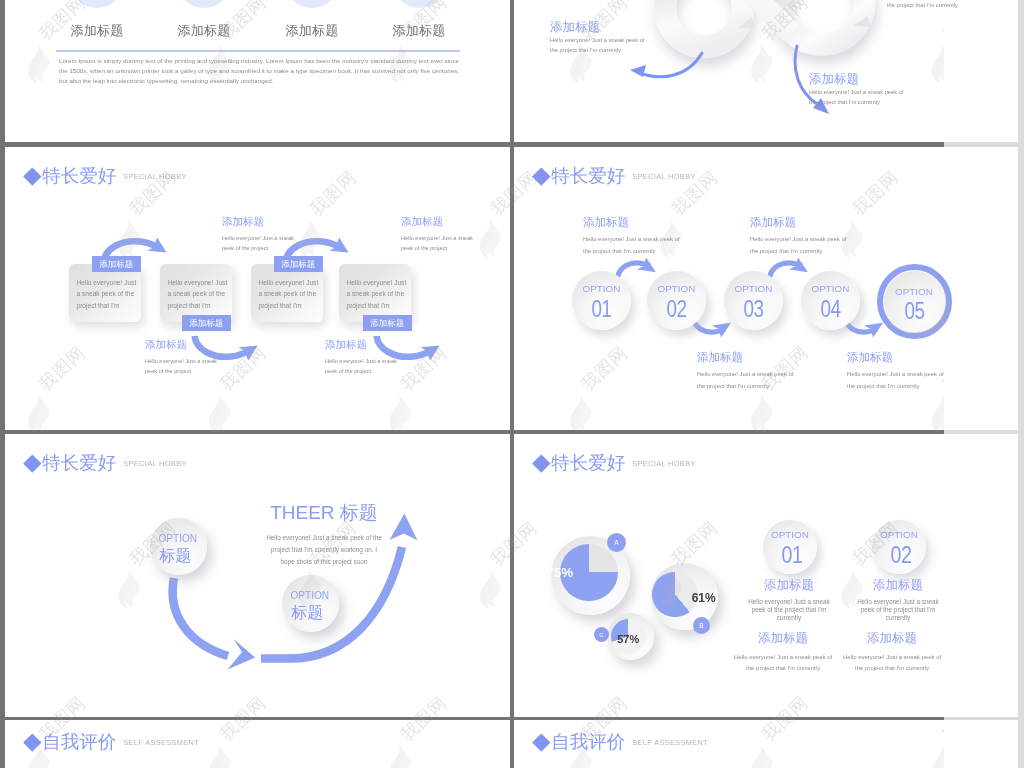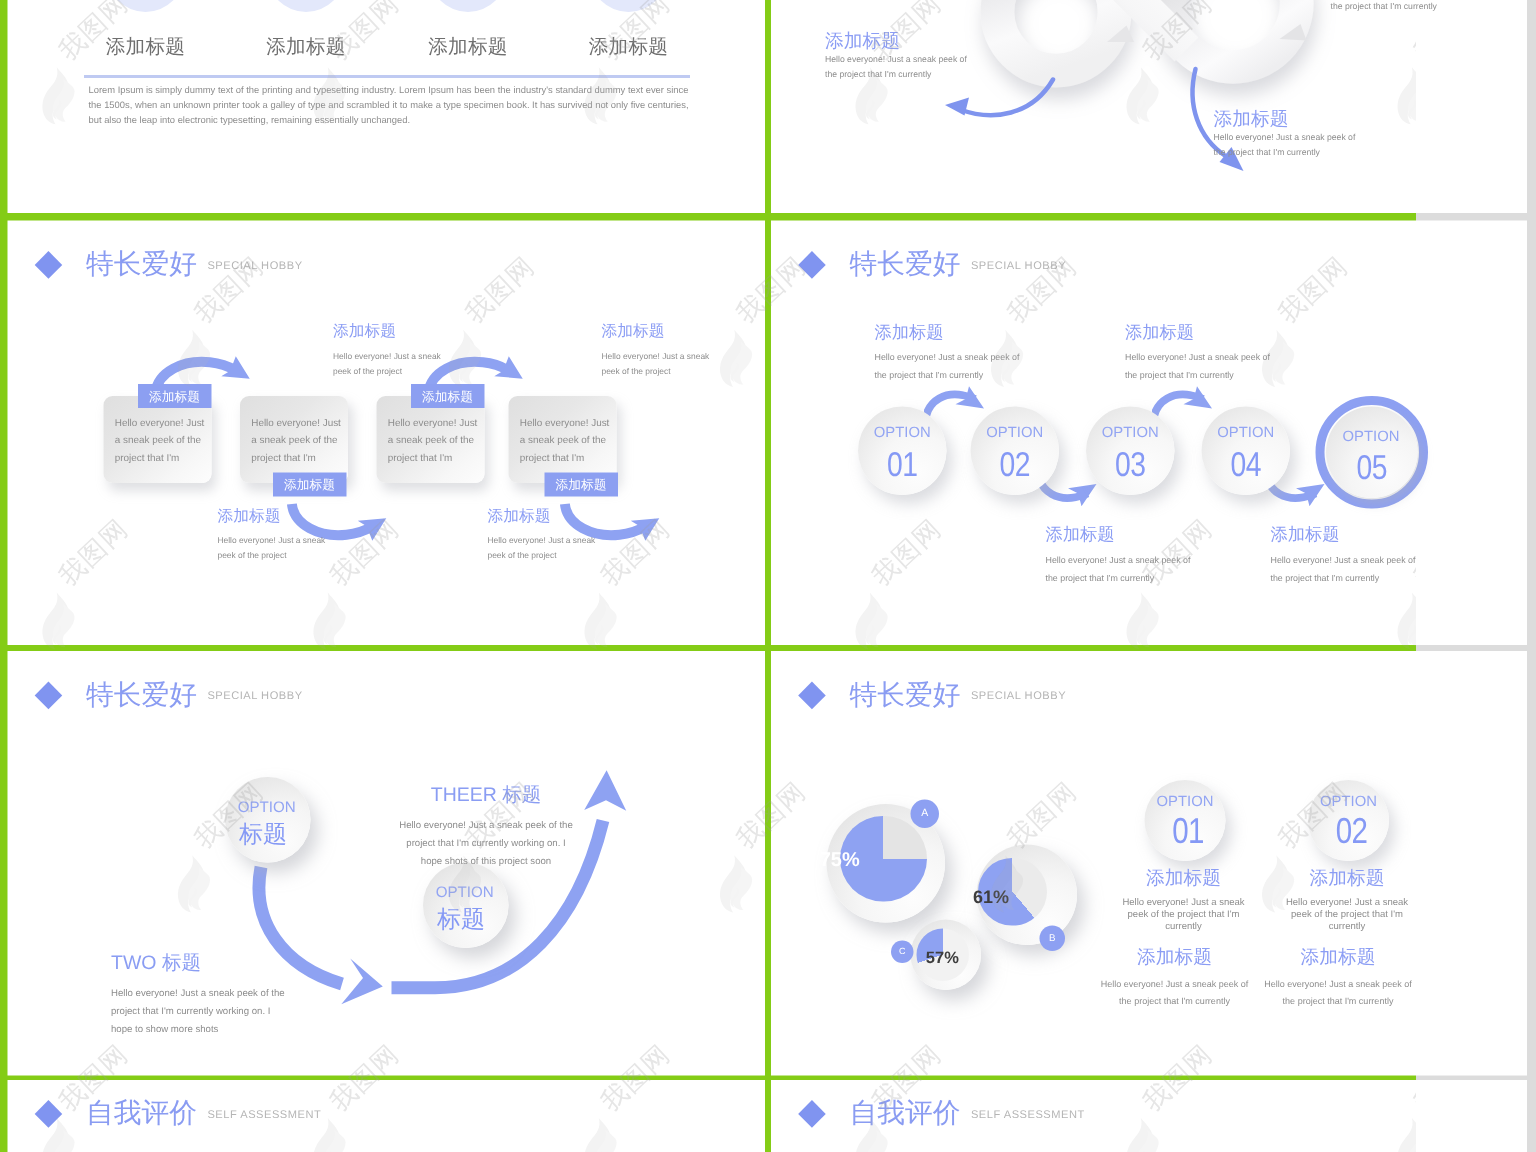--- a/index.html
+++ b/index.html
@@ -1,28 +1,28 @@
 <!DOCTYPE html>
 <html><head>
 <meta charset="utf-8">
 <title>PPT Template Preview</title>
 <style>
   *{box-sizing:border-box;margin:0;padding:0;}
   html,body{width:1024px;height:768px;overflow:hidden;}
   body{background:#dcdcdc;font-family:"Liberation Sans",sans-serif;}
-  .page{position:absolute;left:0;top:0;width:944px;height:768px;background:#84cc16;}
+  .page{position:absolute;left:0;top:0;width:944px;height:768px;background:#737373;}
   .slide{position:absolute;background:#fff;overflow:hidden;}
 
   
   .wm{position:absolute;left:0;top:0;width:100%;height:100%;pointer-events:none;z-index:60;}
 
   
   .hdr{position:absolute;display:flex;align-items:center;}
   .hdr .dia{width:12.6px;height:12.6px;background:#8094f0;transform:rotate(45deg);flex:none;margin-left:2.6px;margin-right:2.6px;}
-  .hdr .ttl{font-size:18.5px;color:#8a9cf2;margin-left:16px;letter-spacing:0;line-height:1;white-space:nowrap;}
+  .hdr .ttl{font-size:18.5px;color:#8a9cf2;margin-left:1px;letter-spacing:0;line-height:1;white-space:nowrap;}
   .hdr .sub{font-size:7.4px;color:#b5b5b5;margin-left:7px;letter-spacing:.35px;white-space:nowrap;}
 
   .body-txt{color:#8d8d8d;font-size:5.78px;line-height:10.4px;white-space:pre-line;}
   .note-ttl{color:#8b9df4;font-size:12.5px;line-height:15px;white-space:nowrap;}
 
   
   .s1{left:5px;top:-105px;width:505px;height:247px;}
   .s2{left:514px;top:-105px;width:504px;height:247px;}
   .s3{left:5px;top:147px;width:505px;height:283px;}
   .s4{left:514px;top:147px;width:504px;height:283px;}
@@ -84,31 +84,31 @@
   .s4-ar{position:absolute;}
 
   
   .s5-arrow{position:absolute;}
   .s5-bub{position:absolute;width:56.6px;height:56.6px;border-radius:50%;
     background:radial-gradient(circle at 70% 75%, #fcfcfc 0%, #f5f5f5 40%, #e8e8e8 74%, #dcdcdc 100%);
     box-shadow:5px 7px 11px rgba(174,176,184,.5);}
   .s5-lab{position:absolute;left:-0.5px;top:14.5px;width:100%;text-align:center;color:#93a5f3;font-size:10.1px;letter-spacing:0;}
   .s5-sub{position:absolute;left:-3px;top:27.5px;width:100%;text-align:center;color:#8599f5;font-size:16px;}
   .s5-txt{position:absolute;}
-  .s5-ttl{color:#8a9df3;font-size:13px;letter-spacing:0;margin-top:21px;}
+  .s5-ttl{color:#8a9df3;font-size:19px;letter-spacing:0;}
   .s5-body{font-size:6.41px;line-height:12.1px;margin-top:6px;}
 
   
   .s6-disc{position:absolute;border-radius:50%;
     background:radial-gradient(circle at 72% 78%, #fdfdfd 0%, #f6f6f6 40%, #e9e9e9 74%, #dedede 100%);
     box-shadow:5px 7px 11px rgba(174,176,184,.5);}
   .s6-pie{position:absolute;border-radius:50%;}
   .s6-pct{position:absolute;font-weight:bold;}
   .s6-pct-a{left:-4px;top:29px;width:100%;text-align:left;color:#fff;font-size:13.3px;font-weight:bold;}
-  .s6-pct-b{left:-2px;top:28px;width:100%;text-align:left;color:#3d3d3d;font-size:12px;font-weight:bold;}
+  .s6-pct-b{left:-2px;top:28px;width:100%;text-align:right;color:#3d3d3d;font-size:12px;font-weight:bold;}
   .s6-pct-c{left:-2px;top:20.5px;width:100%;text-align:center;color:#3d3d3d;font-size:11px;font-weight:bold;}
   .s6-badge{position:absolute;border-radius:50%;background:#8da0f2;color:#fff;text-align:center;
     display:flex;align-items:center;justify-content:center;}
   .s6-circ{position:absolute;width:54px;height:54px;border-radius:50%;
     background:radial-gradient(circle at 68% 74%, #fdfdfd 0%, #f7f7f7 42%, #ebebeb 74%, #e0e0e0 100%);
     box-shadow:4px 6px 10px rgba(176,178,186,.45);}
   .s6-lab{position:absolute;left:0;top:8.5px;width:100%;text-align:center;color:#93a5f3;font-size:9.9px;letter-spacing:0;}
   .s6-num{position:absolute;left:1.5px;top:20.5px;width:100%;text-align:center;color:#8599f5;font-size:24px;font-weight:300;letter-spacing:-0.5px;transform:scaleX(0.82);}
   .s6-note{position:absolute;text-align:center;}
   .s6-note .note-ttl{font-size:12.5px;}
@@ -339,26 +339,20 @@
   </div>
   <div class="s5-bub" style="left:277px;top:141px;">
     <div class="s5-lab">OPTION</div>
     <div class="s5-sub">标题</div>
   </div>
   <div class="s5-txt" style="left:222px;top:66px;text-align:center;width:194px;">
     <div class="s5-ttl">THEER 标题</div>
     <div class="body-txt s5-body">Hello everyone! Just a sneak peek of the
 project that I'm currently working on. I
 hope shots of this project soon</div>
-  </div>
-  <div class="s5-txt" style="left:69px;top:178px;width:200px;">
-    <div class="s5-ttl">TWO 标题</div>
-    <div class="body-txt s5-body">Hello everyone! Just a sneak peek of the
-project that I'm currently working on. I
-hope to show more shots</div>
   </div>
 </div>
 
 <div class="slide s6">
   <div class="hdr s6-hdr">
     <div class="dia"></div>
     <div class="ttl">特长爱好</div>
     <div class="sub">SPECIAL HOBBY</div>
   </div>
   <div class="s6-disc" style="left:36.5px;top:101.5px;width:79px;height:79px;">

